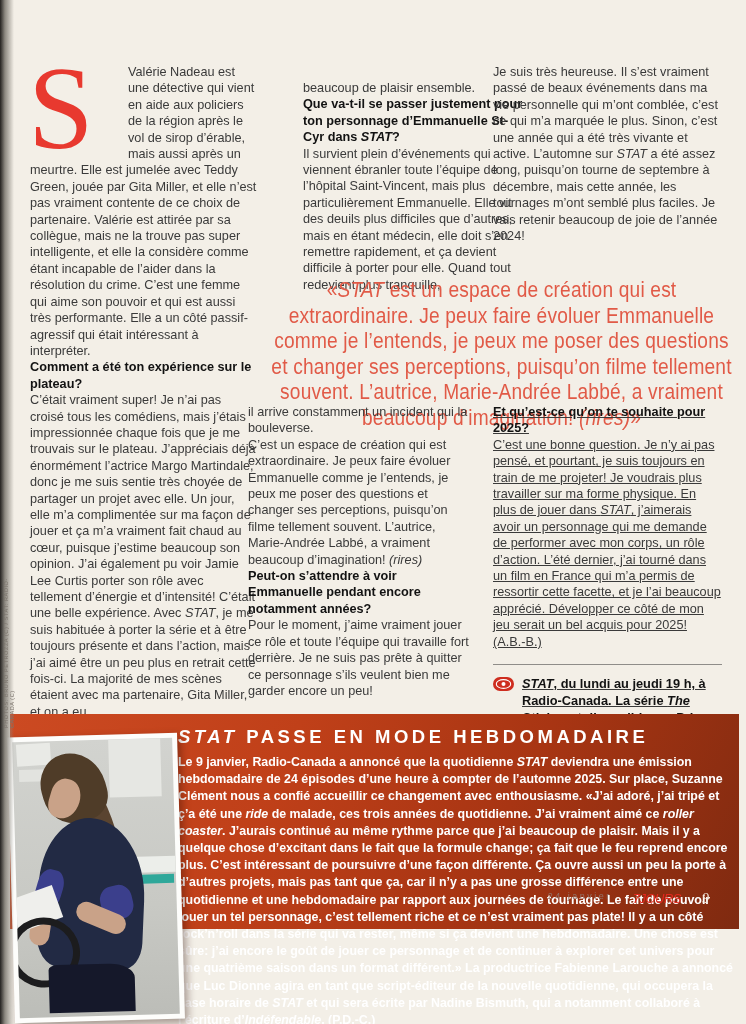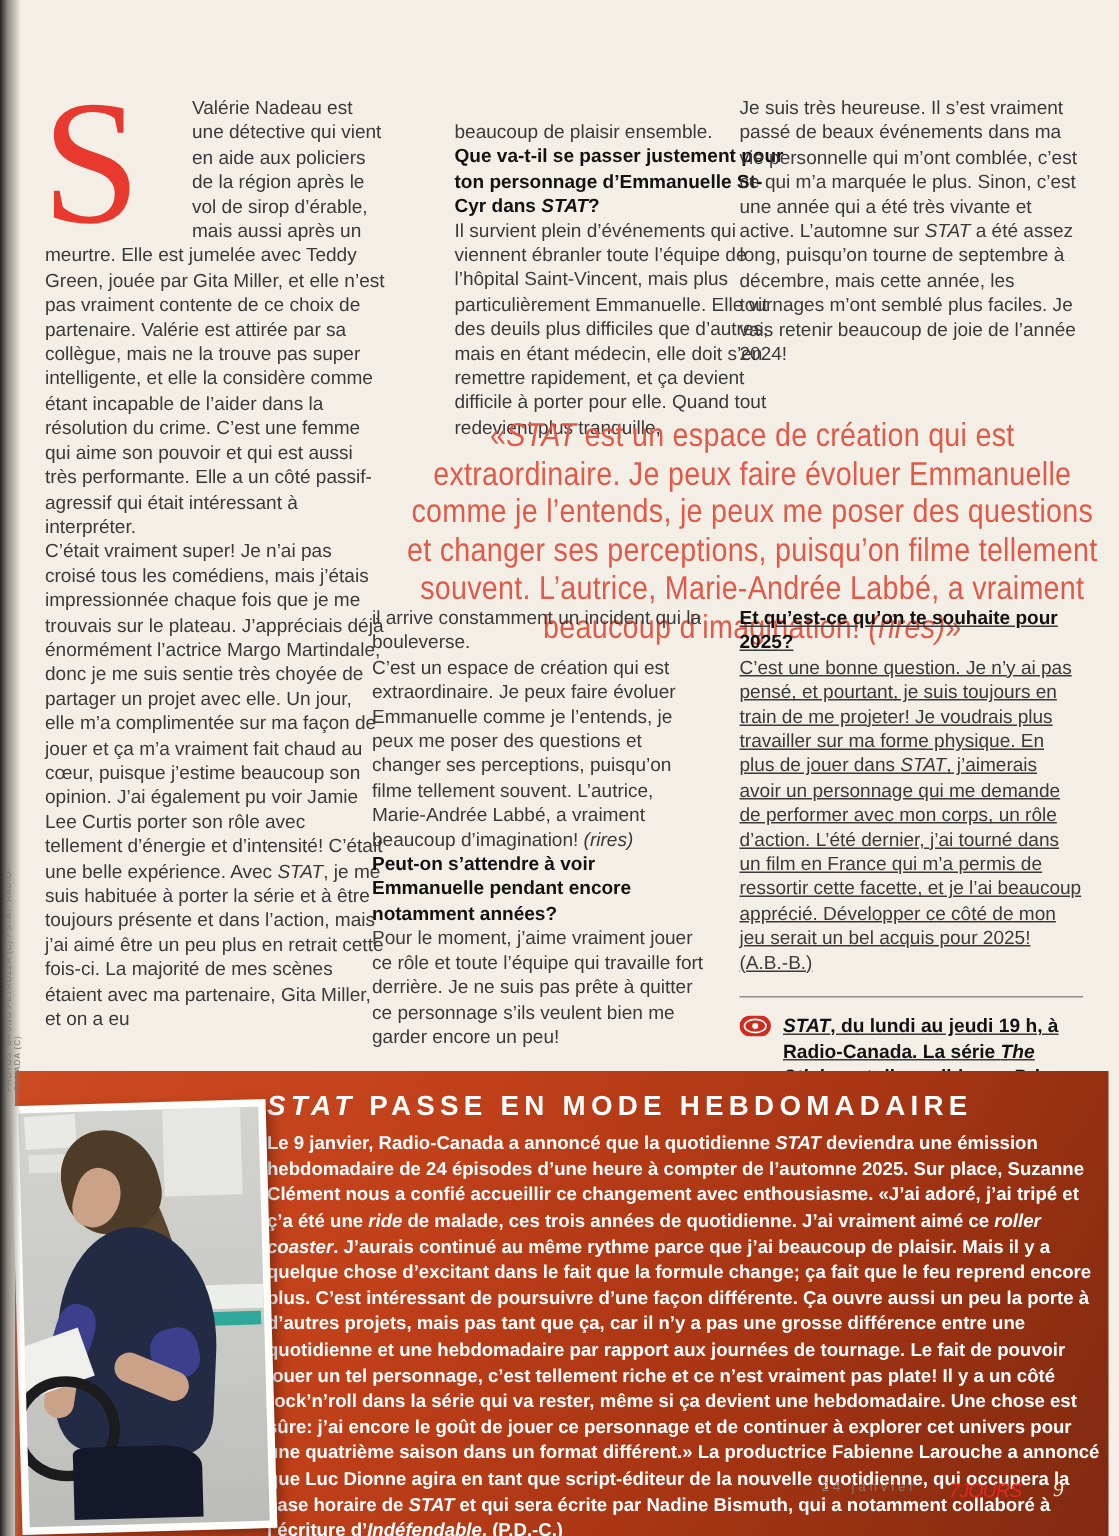--- a/index.html
+++ b/index.html
@@ -20,21 +20,21 @@
   .col3-bottom{left:493px;top:404px;width:229px;text-decoration:underline;}
   .dropcap{float:left;width:92px;font-family:"Liberation Serif",serif;font-weight:400;
            font-size:118px;line-height:82px;color:#e8392f;margin:4px 8px 0 -2px;text-align:left;}
   .pull-quote{position:absolute;left:229px;top:277px;width:545px;transform:scaleX(.87);
               transform-origin:50% 0;text-align:center;color:#e15a47;font-size:22px;
               line-height:25.5px;letter-spacing:.2px;font-weight:400;}
   .divider{margin-top:14px;border-top:1px solid #8f8d89;padding-top:11px;}
   .broadcast{display:flex;gap:8px;align-items:flex-start;}
   .eye{flex:0 0 auto;margin-top:1px;}
   .broadcast-text{font-weight:700;color:#121212;font-size:12.8px;line-height:16.8px;}
-  .feature{position:absolute;left:10px;top:714px;width:729px;height:310px;
+  .feature{position:absolute;left:10px;top:714px;width:729px;height:215px;
            background:linear-gradient(118deg,#cc4a22 0%,#c04019 35%,#a83513 65%,#7f2a10 100%);z-index:4;}
   .feature-title{position:absolute;left:168px;top:12px;color:#ffffff;font-size:18.5px;
                  letter-spacing:3.5px;font-weight:700;white-space:nowrap;}
   .feature-body{position:absolute;left:168px;top:40px;width:556px;color:#ffffff;
                 font-size:12.4px;line-height:17.2px;font-weight:700;}
   .feature-footer{position:absolute;right:30px;bottom:22px;display:flex;align-items:flex-start;gap:21px;}
   .footer-date{font-size:9px;letter-spacing:2.5px;color:#93756a;}
   .magazine-logo{font-size:13px;font-weight:400;font-style:italic;color:#e5281e;letter-spacing:-.5px;}
   .page-number{font-family:"Liberation Serif",serif;font-style:italic;font-size:14px;color:#f2e9dd;}
   
@@ -63,20 +63,21 @@
 </head>
 <body>
 
 <div class="page">
   <div class="spine"></div>
   <div class="credit">PHOTOS: BRUNO PETROZZA (C) / STAT: RADIO-CANADA (C)</div>
 
   <div class="col col1">
     <p class="para q"><span class="dropcap">S</span></p>
     <p class="para"><span>Valérie Nadeau est une détective qui vient en aide aux policiers de la région après le vol de sirop d’érable, mais aussi après un meurtre. Elle est jumelée avec Teddy Green, jouée par Gita Miller, et elle n’est pas vraiment contente de ce choix de partenaire. Valérie est attirée par sa collègue, mais ne la trouve pas super intelligente, et elle la considère comme étant incapable de l’aider dans la résolution du crime. C’est une femme qui aime son pouvoir et qui est aussi très performante. Elle a un côté passif-agressif qui était intéressant à interpréter.</span></p>
+    <p class="para q"><span>Comment a été ton expérience sur le plateau?</span></p>
     <p class="para"><span>C’était vraiment super! Je n’ai pas croisé tous les comédiens, mais j’étais impressionnée chaque fois que je me trouvais sur le plateau. J’appréciais déjà énormément l’actrice Margo Martindale, donc je me suis sentie très choyée de partager un projet avec elle. Un jour, elle m’a complimentée sur ma façon de jouer et ça m’a vraiment fait chaud au cœur, puisque j’estime beaucoup son opinion. J’ai également pu voir Jamie Lee Curtis porter son rôle avec tellement d’énergie et d’intensité! C’était une belle expérience. Avec </span><span class="rt-i">STAT</span><span>, je me suis habituée à porter la série et à être toujours présente et dans l’action, mais j’ai aimé être un peu plus en retrait cette fois-ci. La majorité de mes scènes étaient avec ma partenaire, Gita Miller, et on a eu</span></p>
   </div>
 
   <div class="col col2-top">
     <p class="para"><span>beaucoup de plaisir ensemble.</span></p>
     <p class="para q"><span>Que va-t-il se passer justement pour ton personnage d’Emmanuelle St-Cyr dans </span><span class="rt-i">STAT</span><span>?</span></p>
     <p class="para"><span>Il survient plein d’événements qui viennent ébranler toute l’équipe de l’hôpital Saint-Vincent, mais plus particulièrement Emmanuelle. Elle vit des deuils plus difficiles que d’autres, mais en étant médecin, elle doit s’en remettre rapidement, et ça devient difficile à porter pour elle. Quand tout redevient plus tranquille,</span></p>
   </div>
 
   <div class="col col3-top">

